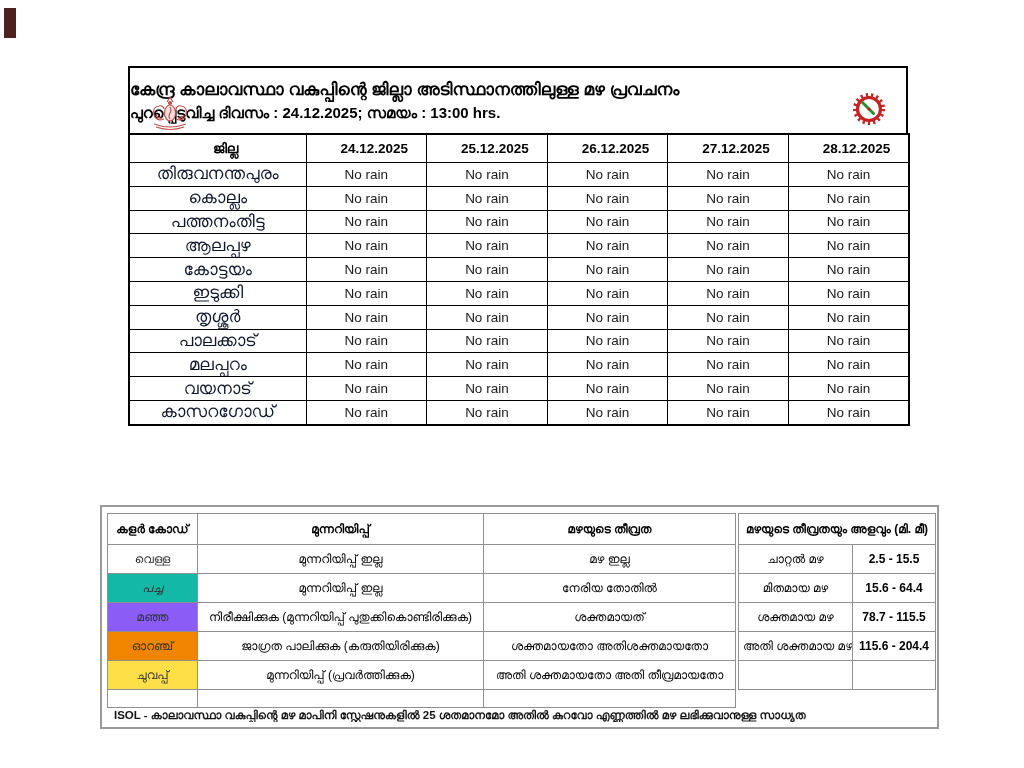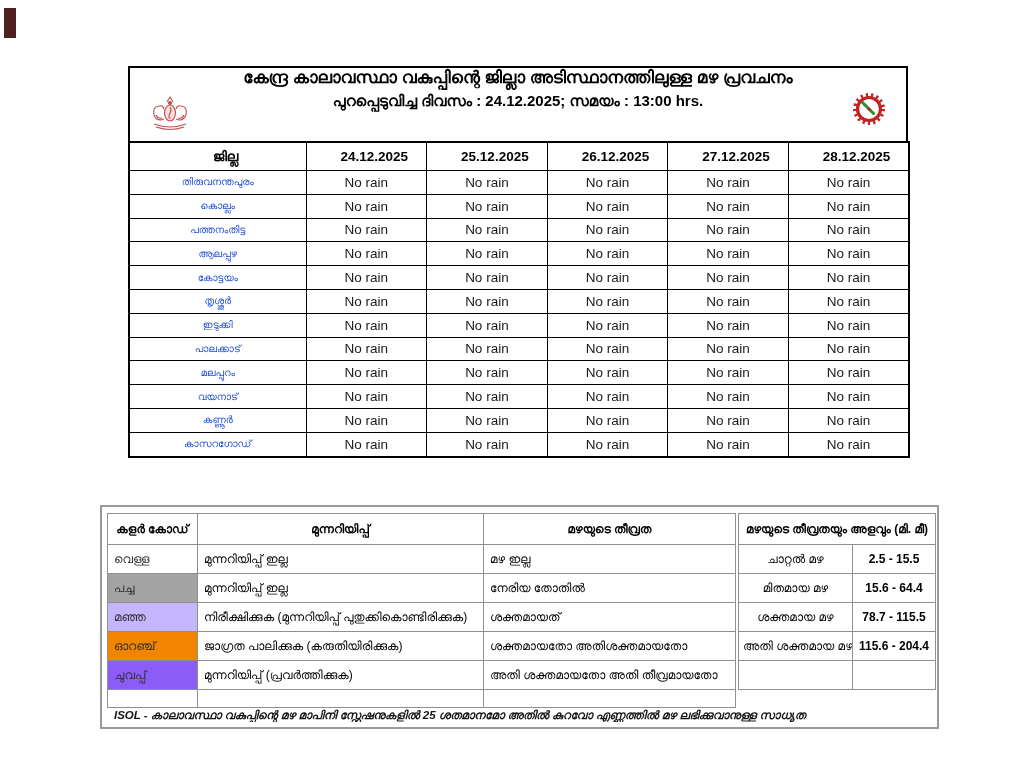--- a/index.html
+++ b/index.html
@@ -3,53 +3,53 @@
 <meta charset="utf-8">
 <style>
   html,body{margin:0;padding:0;background:#ffffff;}
   .page{position:relative;width:1024px;height:768px;background:#ffffff;overflow:hidden;
         font-family:"Liberation Sans",sans-serif;color:#000;}
   .corner-mark{position:absolute;left:4px;top:8px;width:12px;height:30px;background:#4e2121;}
 
   
   .forecast-section{position:absolute;left:128px;top:66px;width:780px;}
   .title-box{position:relative;box-sizing:border-box;border:2px solid #000;border-bottom:none;
-             height:75px;text-align:center;padding-top:0;}
+             height:67px;padding-top:12px;}
   .title-line1{font-size:17px;font-weight:bold;line-height:1.2;}
   .title-line2{font-size:15px;font-weight:bold;line-height:1.3;margin-top:3px;}
   .emblem-left{position:absolute;left:20px;top:26px;}
   .logo-right{position:absolute;right:20px;top:24px;}
 
   table.forecast{border-collapse:collapse;width:780px;table-layout:fixed;}
   table.forecast th,table.forecast td{border:1.5px solid #000;text-align:center;padding:0;
       font-size:13.5px;overflow:hidden;white-space:nowrap;}
   table.forecast th{height:27px;font-weight:bold;font-size:13.5px;padding-left:16px;}
   table.forecast td{height:22.8px;color:#1a1a1a;}
-  table.forecast td.district{font-size:10px;color:#1d4ed8;}
+  table.forecast td.district{font-size:17px;color:#0f172a;}
   table.forecast{border:2px solid #000;}
 
   
   .legend-section{position:absolute;left:100px;top:505px;width:839px;height:224px;
       box-sizing:border-box;border:2px solid #9a9a9a;background:#fff;}
   table.legend{position:absolute;left:5px;top:6px;width:628px;border-collapse:collapse;table-layout:fixed;}
   table.legend th,table.legend td{border:1.3px solid #8f8f8f;font-size:12px;padding:1px 6px;
       overflow:hidden;white-space:nowrap;}
   table.legend th{height:28px;font-weight:bold;text-align:center;}
-  table.legend td{height:26px;text-align:left;}
+  table.legend td{height:26px;text-align:center;}
   td.swatch{font-size:12px;color:#303030;}
   tr.empty-row td{height:15px;}
 
   table.intensity{position:absolute;left:636px;top:6px;width:197px;border-collapse:collapse;table-layout:fixed;}
   table.intensity th,table.intensity td{border:1.3px solid #8f8f8f;font-size:12px;padding:1px 4px;
       overflow:hidden;white-space:nowrap;text-align:center;}
   table.intensity th{height:28px;font-weight:bold;text-align:center;font-size:12px;}
   table.intensity td{height:26px;}
   td.range{font-weight:600;font-size:12.5px;}
 
-  .footnote{position:absolute;left:12px;right:6px;bottom:5px;font-style:italic;font-weight:bold;
+  .footnote{position:absolute;left:12px;right:6px;bottom:5px;font-weight:bold;
       font-size:11.5px;color:#151515;white-space:nowrap;overflow:hidden;}
 </style>
 </head>
 <body>
 
 <div class="page">
 
   <div class="corner-mark"></div>
 
   <div class="forecast-section">
@@ -134,61 +134,53 @@
           </tr>
           <tr>
             <td class="district">കോട്ടയം</td>
             <td>No rain</td>
             <td>No rain</td>
             <td>No rain</td>
             <td>No rain</td>
             <td>No rain</td>
           </tr>
           <tr>
+            <td class="district">ഇടുക്കി</td>
+            <td>No rain</td>
+            <td>No rain</td>
+            <td>No rain</td>
+            <td>No rain</td>
+            <td>No rain</td>
+          </tr>
+          <tr>
             <td class="district">തൃശ്ശൂർ</td>
             <td>No rain</td>
             <td>No rain</td>
             <td>No rain</td>
             <td>No rain</td>
             <td>No rain</td>
           </tr>
           <tr>
-            <td class="district">ഇടുക്കി</td>
-            <td>No rain</td>
-            <td>No rain</td>
-            <td>No rain</td>
-            <td>No rain</td>
-            <td>No rain</td>
-          </tr>
-          <tr>
             <td class="district">പാലക്കാട്</td>
             <td>No rain</td>
             <td>No rain</td>
             <td>No rain</td>
             <td>No rain</td>
             <td>No rain</td>
           </tr>
           <tr>
             <td class="district">മലപ്പുറം</td>
             <td>No rain</td>
             <td>No rain</td>
             <td>No rain</td>
             <td>No rain</td>
             <td>No rain</td>
           </tr>
           <tr>
             <td class="district">വയനാട്</td>
-            <td>No rain</td>
-            <td>No rain</td>
-            <td>No rain</td>
-            <td>No rain</td>
-            <td>No rain</td>
-          </tr>
-          <tr>
-            <td class="district">കണ്ണൂർ</td>
             <td>No rain</td>
             <td>No rain</td>
             <td>No rain</td>
             <td>No rain</td>
             <td>No rain</td>
           </tr>
           <tr>
             <td class="district">കാസറഗോഡ്</td>
             <td>No rain</td>
             <td>No rain</td>
@@ -214,36 +206,36 @@
             <th>മഴയുടെ തീവ്രത</th>
           </tr>
         </thead>
       <tbody>
           <tr>
             <td class="swatch" style="background: rgb(255, 255, 255);">വെള്ള</td>
             <td>മുന്നറിയിപ്പ് ഇല്ല</td>
             <td>മഴ ഇല്ല</td>
           </tr>
           <tr>
-            <td class="swatch" style="background: #a3a3a3;">പച്ച</td>
+            <td class="swatch" style="background: #14b8a6; font-style: italic;">പച്ച</td>
             <td>മുന്നറിയിപ്പ് ഇല്ല</td>
             <td>നേരിയ തോതിൽ</td>
           </tr>
           <tr>
-            <td class="swatch" style="background: #c4b5fd;">മഞ്ഞ</td>
+            <td class="swatch" style="background: #8b5cf6;">മഞ്ഞ</td>
             <td>നിരീക്ഷിക്കുക (മുന്നറിയിപ്പ് പുതുക്കികൊണ്ടിരിക്കുക)</td>
             <td>ശക്തമായത്</td>
           </tr>
           <tr>
             <td class="swatch" style="background: rgb(242, 133, 0);">ഓറഞ്ച്</td>
             <td>ജാഗ്രത പാലിക്കുക (കരുതിയിരിക്കുക)</td>
             <td>ശക്തമായതോ അതിശക്തമായതോ</td>
           </tr>
           <tr>
-            <td class="swatch" style="background: #8b5cf6;">ചുവപ്പ്</td>
+            <td class="swatch" style="background: #fde047;">ചുവപ്പ്</td>
             <td>മുന്നറിയിപ്പ് (പ്രവർത്തിക്കുക)</td>
             <td>അതി ശക്തമായതോ അതി തീവ്രമായതോ</td>
           </tr>
           <tr class="empty-row">
             <td></td>
             <td></td>
             <td></td>
           </tr>
         </tbody>
     </table>

